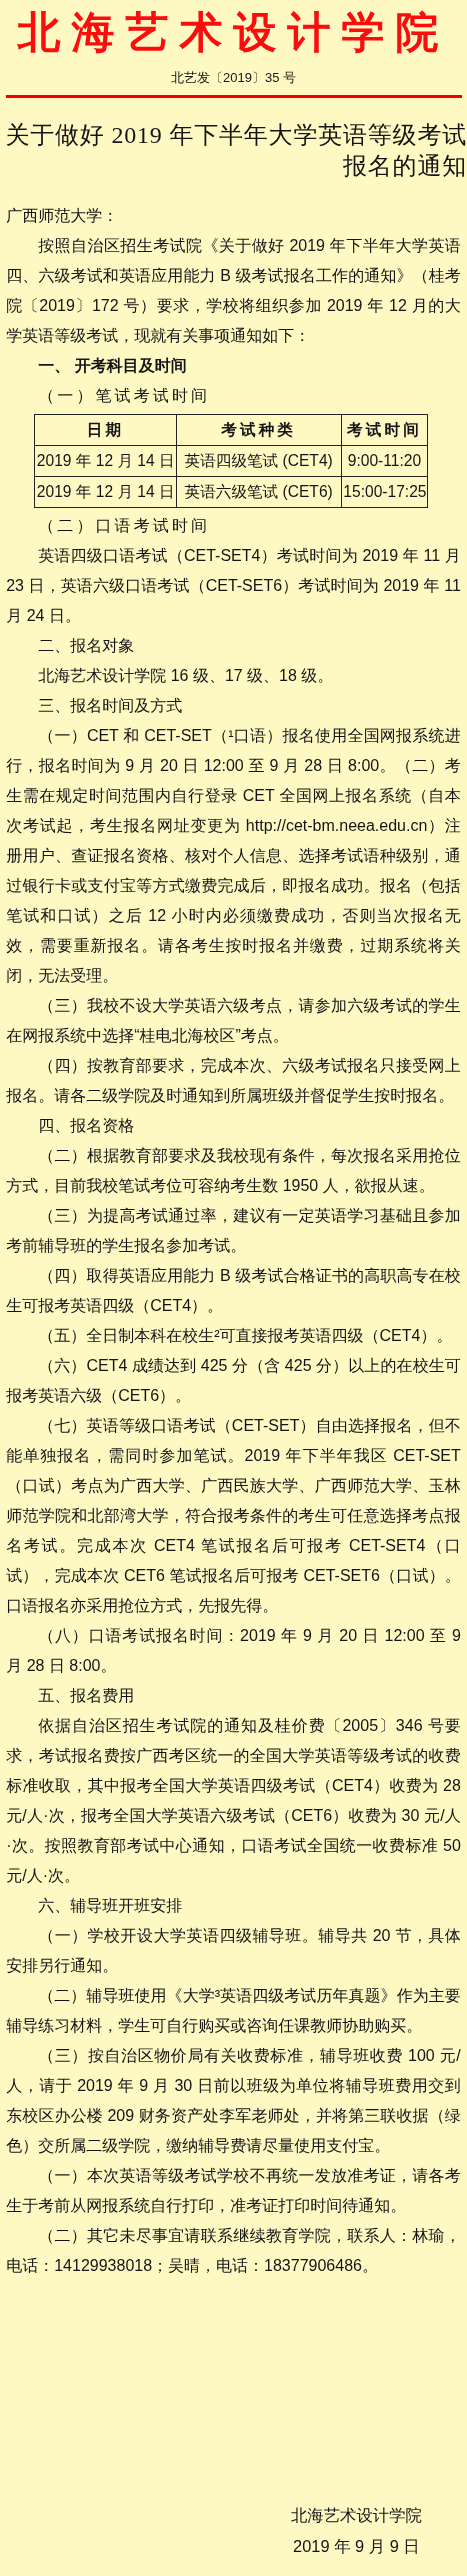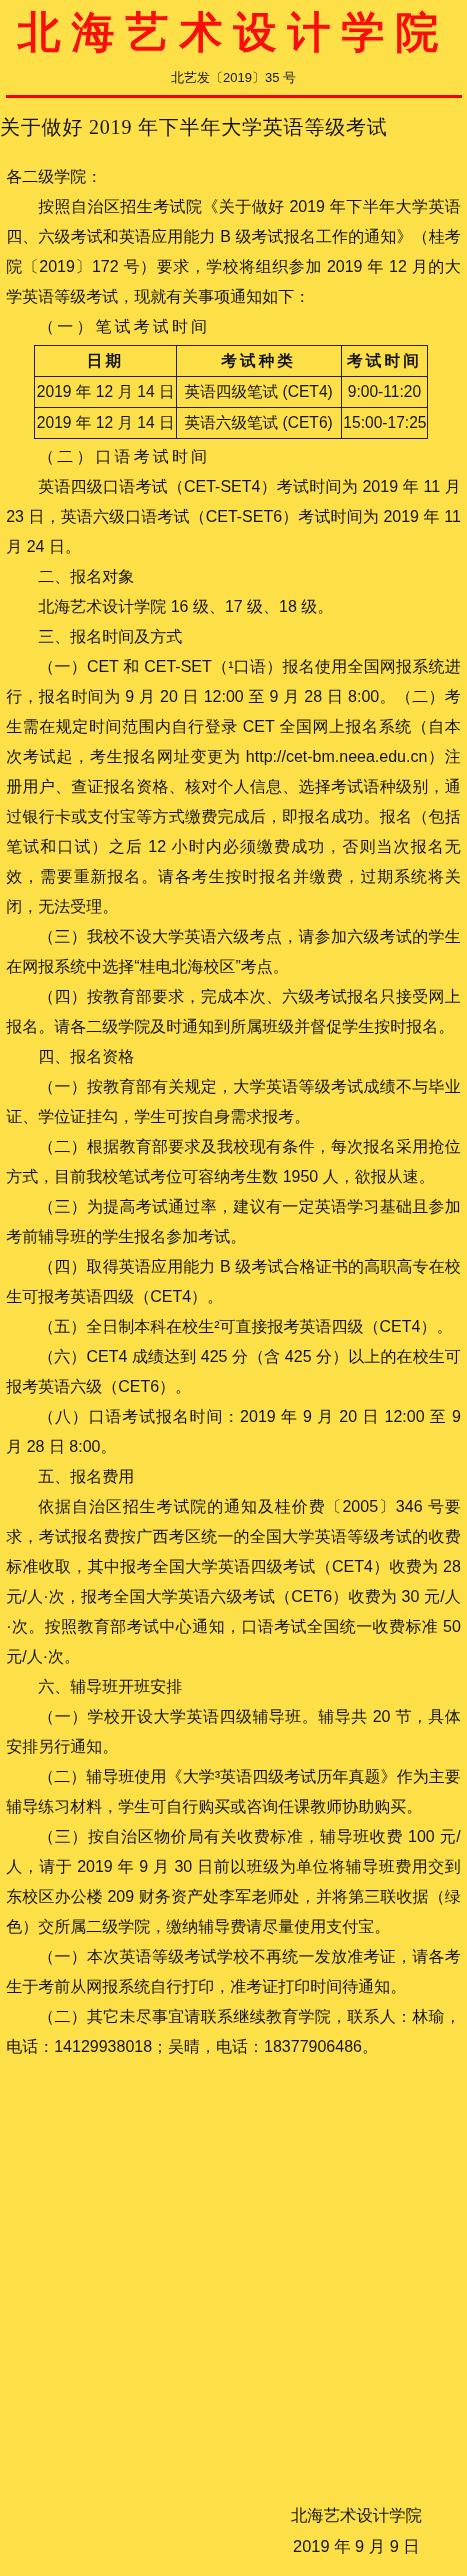--- a/index.html
+++ b/index.html
@@ -2,21 +2,21 @@
 <html style="font-size:12.5px"><head>
 <meta charset="utf-8">
 <style>
   * { margin: 0; padding: 0; box-sizing: border-box; }
   html, body { background: #ffffff; }
   .page {
     position: relative;
     width: 467px;
     height: 2576px;
     margin: 0 auto;
-    background: #fde047;
+    background: #fef9c3;
     font-family: "Liberation Sans", "DejaVu Sans", sans-serif;
     color: #111111;
     overflow: hidden;
   }
   .org-title {
     padding-top: 1.6px;
     text-align: center;
     font-family: "Liberation Serif", "DejaVu Serif", serif;
     font-weight: bold;
     font-size: 43px;
@@ -31,24 +31,24 @@
     font-size: 13px;
     line-height: 20px;
     color: #161616;
   }
   .red-rule {
     height: 3.1px;
     background: #f40000;
     margin: 7px 5.5px 0 5.5px;
   }
   .doc-title {
-    margin-top: 14px;
-    text-align: left;
+    margin-top: 22px;
+    text-align: right;
     font-family: "Liberation Serif", "DejaVu Serif", serif;
-    font-size: 20px;
+    font-size: 24px;
     line-height: 31px;
     letter-spacing: 0.8px;
     color: #141414;
   }
   .body {
     margin-top: 18.7px;
     padding: 0 6.2px;
     font-size: 16px;
     line-height: 30px;
     text-align: justify;
@@ -99,26 +99,28 @@
 <body>
 
 <div class="page">
 
   <div class="org-title">北海艺术设计学院</div>
   <div class="doc-no">北艺发〔2019〕35 号</div>
   <div class="red-rule"></div>
 
   <div class="doc-title">
     <div>关于做好 2019 年下半年大学英语等级考试</div>
+    <div>报名的通知</div>
   </div>
 
   <div class="body">
-    <div class="flush">各二级学院：</div>
+    <div class="flush">广西师范大学：</div>
     <div class="p">按照自治区招生考试院《关于做好 2019 年下半年大学英语四、六级考试和英语应用能力 B 级考试报名工作的通知》（桂考院〔2019〕172 号）要求，学校将组织参加 2019 年 12 月的大学英语等级考试，现就有关事项通知如下：</div>
 
+    <div class="p h-bold">一、 开考科目及时间</div>
     <div class="p kaiti">（一）笔试考试时间</div>
 
     <table class="exam">
       <colgroup>
           <col class="col-date">
           <col class="col-kind">
           <col class="col-time">
         </colgroup>
       <thead>
         <tr>
@@ -146,26 +148,26 @@
 
     <div class="p">二、报名对象</div>
     <div class="p">北海艺术设计学院 16 级、17 级、18 级。</div>
 
     <div class="p">三、报名时间及方式</div>
     <div class="p">（一）CET 和 CET-SET（¹口语）报名使用全国网报系统进行，报名时间为 9 月 20 日 12:00 至 9 月 28 日 8:00。（二）考生需在规定时间范围内自行登录 CET 全国网上报名系统（自本次考试起，考生报名网址变更为 http://cet-bm.neea.edu.cn）注册用户、查证报名资格、核对个人信息、选择考试语种级别，通过银行卡或支付宝等方式缴费完成后，即报名成功。报名（包括笔试和口试）之后 12 小时内必须缴费成功，否则当次报名无效，需要重新报名。请各考生按时报名并缴费，过期系统将关闭，无法受理。</div>
     <div class="p">（三）我校不设大学英语六级考点，请参加六级考试的学生在网报系统中选择“桂电北海校区”考点。</div>
     <div class="p">（四）按教育部要求，完成本次、六级考试报名只接受网上报名。请各二级学院及时通知到所属班级并督促学生按时报名。</div>
 
     <div class="p">四、报名资格</div>
-    <div class="p">（一）按教育部有关规定，大学英语等级考试成绩不与毕业证、学位证挂勾，学生可按自身需求报考。</div>
     <div class="p">（二）根据教育部要求及我校现有条件，每次报名采用抢位方式，目前我校笔试考位可容纳考生数 1950 人，欲报从速。</div>
     <div class="p">（三）为提高考试通过率，建议有一定英语学习基础且参加考前辅导班的学生报名参加考试。</div>
     <div class="p">（四）取得英语应用能力 B 级考试合格证书的高职高专在校生可报考英语四级（CET4）。</div>
     <div class="p">（五）全日制本科在校生²可直接报考英语四级（CET4）。</div>
     <div class="p">（六）CET4 成绩达到 425 分（含 425 分）以上的在校生可报考英语六级（CET6）。</div>
+    <div class="p">（七）英语等级口语考试（CET-SET）自由选择报名，但不能单独报名，需同时参加笔试。2019 年下半年我区 CET-SET（口试）考点为广西大学、广西民族大学、广西师范大学、玉林师范学院和北部湾大学，符合报考条件的考生可任意选择考点报名考试。完成本次 CET4 笔试报名后可报考 CET-SET4（口试），完成本次 CET6 笔试报名后可报考 CET-SET6（口试）。口语报名亦采用抢位方式，先报先得。</div>
     <div class="p">（八）口语考试报名时间：2019 年 9 月 20 日 12:00 至 9 月 28 日 8:00。</div>
 
     <div class="p">五、报名费用</div>
     <div class="p">依据自治区招生考试院的通知及桂价费〔2005〕346 号要求，考试报名费按广西考区统一的全国大学英语等级考试的收费标准收取，其中报考全国大学英语四级考试（CET4）收费为 28 元/人·次，报考全国大学英语六级考试（CET6）收费为 30 元/人·次。按照教育部考试中心通知，口语考试全国统一收费标准 50 元/人·次。</div>
 
     <div class="p">六、辅导班开班安排</div>
     <div class="p">（一）学校开设大学英语四级辅导班。辅导共 20 节，具体安排另行通知。</div>
     <div class="p">（二）辅导班使用《大学³英语四级考试历年真题》作为主要辅导练习材料，学生可自行购买或咨询任课教师协助购买。</div>
     <div class="p">（三）按自治区物价局有关收费标准，辅导班收费 100 元/人，请于 2019 年 9 月 30 日前以班级为单位将辅导班费用交到东校区办公楼 209 财务资产处李军老师处，并将第三联收据（绿色）交所属二级学院，缴纳辅导费请尽量使用支付宝。</div>
 

